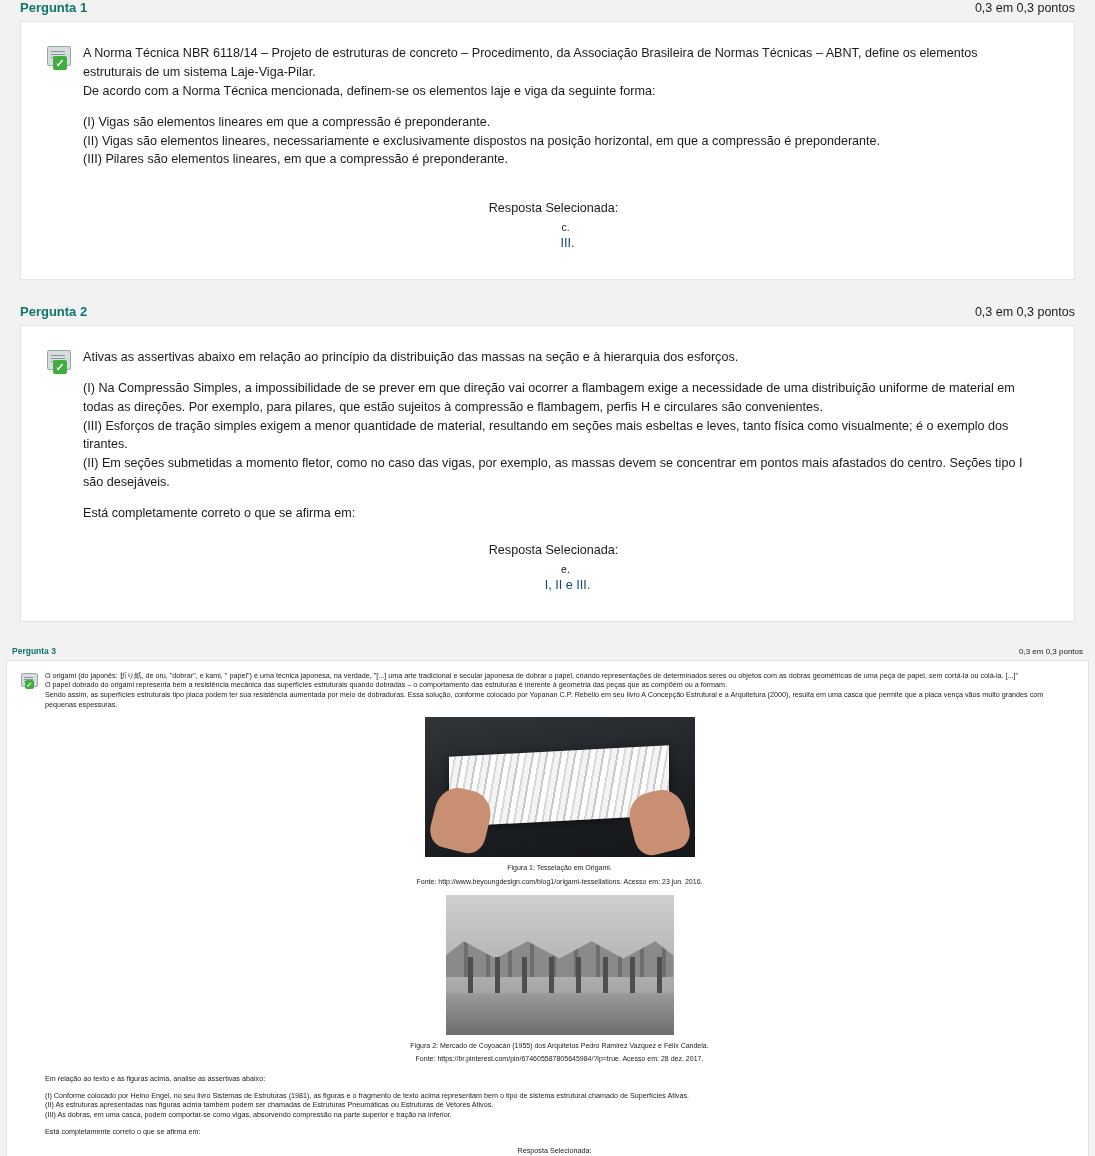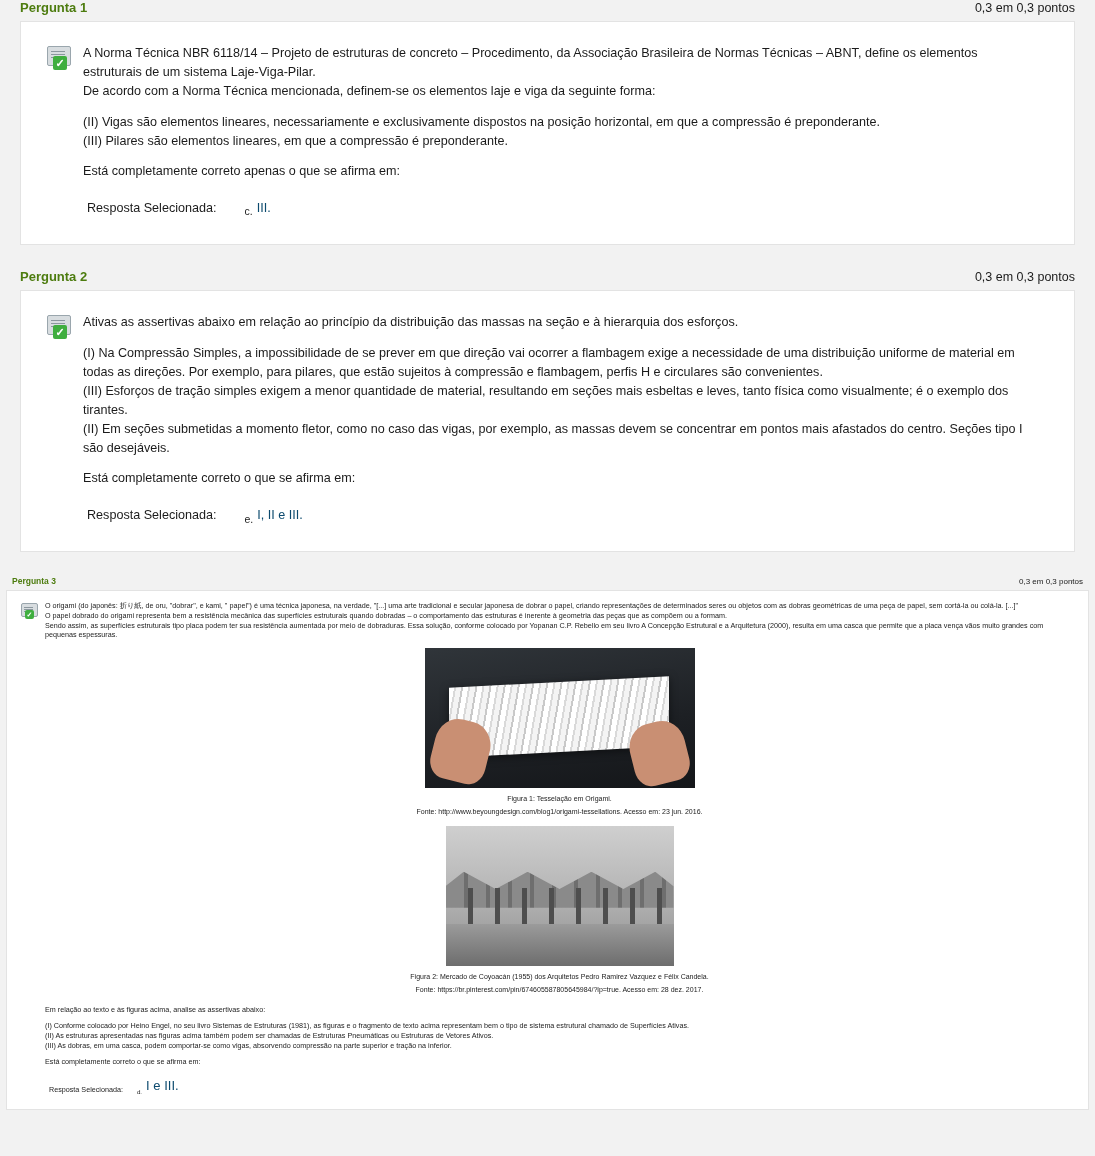--- a/index.html
+++ b/index.html
@@ -24,21 +24,21 @@
   }
   .q-header {
     display: flex;
     justify-content: space-between;
     align-items: baseline;
     padding: 0 20px 6px 20px;
   }
   .q-title {
     font-weight: bold;
     font-size: 13px;
-    color: #4d7c0f;
+    color: #0f766e;
   }
   .q-points {
     font-size: 12.5px;
     color: #1b1b1b;
     margin-left: 21px;
   }
   .q-body {
     background: #ffffff;
     border: 1px solid #e3e3e3;
     margin: 0 20px;
@@ -94,23 +94,24 @@
     flex: 1;
     font-size: 12.6px;
     line-height: 1.5;
     color: #1b1b1b;
   }
   .q-text p { margin: 0 16px 0 0; }
   .q-text .gap { height: 12px; }
 
   .answer-row {
     display: flex;
-    align-items: flex-end;
+    align-items: center;
     margin-top: 18px;
     padding-left: 4px;
+    flex-direction: column;
   }
   .answer-label {
     font-size: 12.6px;
     color: #1b1b1b;
     margin-right: 28px;
   }
   .answer-letter {
     font-size: 10.5px;
     color: #1b1b1b;
     margin-right: 4px;
@@ -236,24 +237,24 @@
         <div class="q-icon">
           <div class="icon-stack">
             <div class="icon-doc"></div>
             <div class="icon-check">✓</div>
           </div>
         </div>
         <div class="q-text">
           <p>A Norma Técnica NBR 6118/14 – Projeto de estruturas de concreto – Procedimento, da Associação Brasileira de Normas Técnicas – ABNT, define os elementos estruturais de um sistema Laje-Viga-Pilar.</p>
           <p>De acordo com a Norma Técnica mencionada, definem-se os elementos laje e viga da seguinte forma:</p>
           <div class="gap"></div>
+          <p>(I) Vigas são elementos lineares em que a compressão é preponderante.</p>
           <p>(II) Vigas são elementos lineares, necessariamente e exclusivamente dispostos na posição horizontal, em que a compressão é preponderante.</p>
           <p>(III) Pilares são elementos lineares, em que a compressão é preponderante.</p>
           <div class="gap"></div>
-          <p>Está completamente correto apenas o que se afirma em:</p>
           <div class="answer-row">
             <span class="answer-label">Resposta Selecionada:</span>
             <span class="answer-letter">c.</span>
             <span class="answer-value">III.</span>
           </div>
         </div>
       </div>
     </div>
   </div>
 

